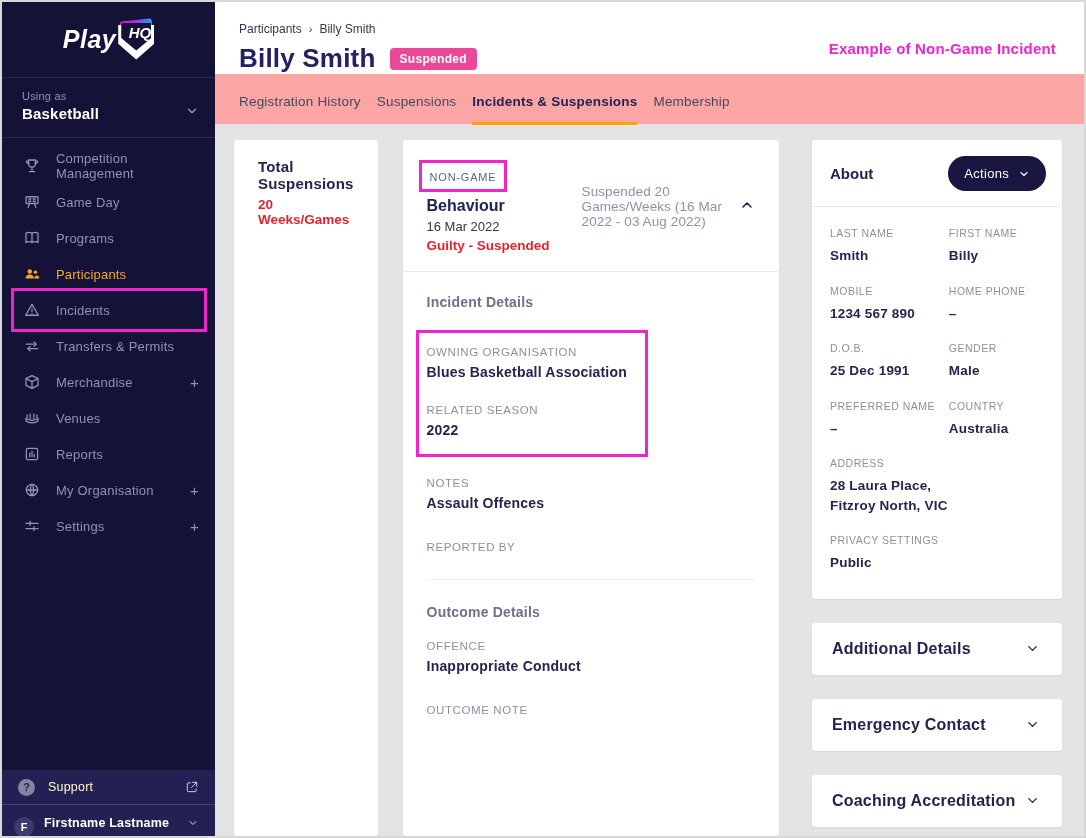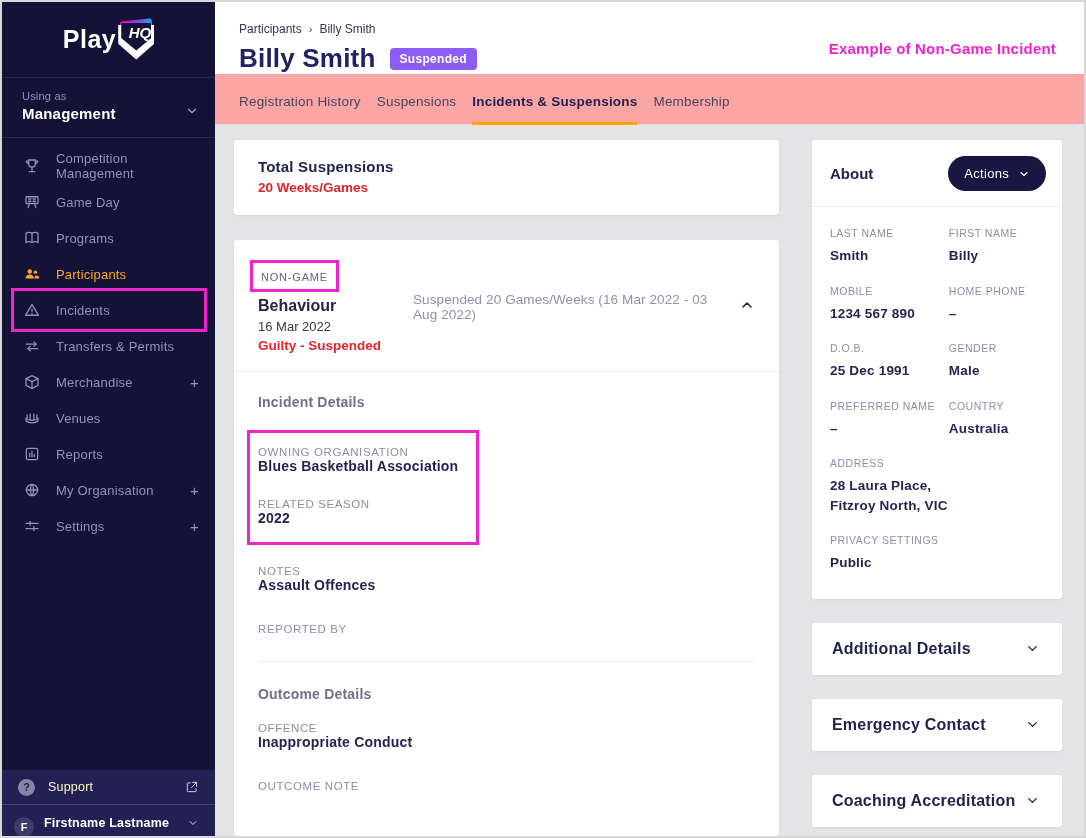--- a/index.html
+++ b/index.html
@@ -4,21 +4,21 @@
 <style>
   * { margin:0; padding:0; box-sizing:border-box; }
   html,body { width:1086px; height:838px; }
   body { font-family:"Liberation Sans", sans-serif; background:#fff; }
   .app { width:1086px; height:838px; display:flex; border:2px solid #d8d8d8; overflow:hidden; background:#e4e4e6; }
 
   
   .sidebar { width:213px; flex:0 0 213px; background:#151238; color:#9094b2; display:flex; flex-direction:column; }
   .logo-block { height:76px; display:flex; align-items:center; justify-content:center; border-bottom:1px solid rgba(255,255,255,.1); }
   .logo { display:flex; align-items:center; }
-  .logo-play { color:#fff; font-size:25px; font-weight:800; letter-spacing:.5px; margin-right:2px; }
+  .logo-play { color:#fff; font-size:25px; font-weight:800; font-style:italic; letter-spacing:.5px; margin-right:2px; }
   .logo-shield { position:relative; width:36px; height:40px; }
   .logo-grad { position:absolute; top:0; left:2px; width:32px; height:9px; border-radius:2px; transform:rotate(-6deg); background:linear-gradient(90deg,#e915c9 0%, #a42be0 45%, #1aa7f0 100%); }
   .shield-outer { position:absolute; top:5px; left:0; width:36px; height:35px; background:#fff; clip-path:polygon(0 0,100% 0,100% 55%,50% 100%,0 55%); }
   .shield-inner { position:absolute; top:3px; left:3px; width:30px; height:28px; background:#151238; clip-path:polygon(0 0,100% 0,100% 55%,50% 100%,0 55%); display:flex; align-items:flex-start; justify-content:flex-end; }
   .shield-inner span { color:#fff; font-size:15px; font-weight:800; font-style:italic; line-height:19px; }
   .using-as { padding:12px 20px 15px 20px; border-bottom:1px solid rgba(255,255,255,.1); position:relative; cursor:pointer; }
   .using-as-label { font-size:11px; color:#8f93ae; letter-spacing:.2px; }
   .using-as-value { font-size:15px; font-weight:700; color:#fff; margin-top:3px; letter-spacing:.2px; }
   .using-as .chev { position:absolute; right:16px; top:26px; color:#9fa3bd; }
 
@@ -43,51 +43,51 @@
   .user-row svg { margin-left:auto; width:12px; height:12px; stroke:#cfd1e0; fill:none; stroke-width:2; stroke-linecap:round; stroke-linejoin:round; }
 
   
   .main { flex:1 1 auto; display:flex; flex-direction:column; min-width:0; }
   .page-header { background:#fff; padding:20px 0 0 24px; position:relative; }
   .breadcrumb { font-size:12px; color:#33364d; display:flex; align-items:center; gap:7px; }
   .breadcrumb .sep { font-size:11px; color:#33364d; }
   .bc-link { cursor:pointer; }
   .title-row { display:flex; align-items:center; gap:14px; margin-top:7px; }
   .page-title { font-size:26px; font-weight:800; color:#232064; letter-spacing:.2px; }
-  .status-badge { background:#8b5cf6; color:#fff; font-size:12px; font-weight:600; padding:4px 10px; border-radius:4px; letter-spacing:.3px; }
+  .status-badge { background:#ec4899; color:#fff; font-size:12px; font-weight:600; padding:4px 10px; border-radius:4px; letter-spacing:.3px; }
   .header-note { position:absolute; right:28px; top:38px; color:#F023CD; font-size:15px; font-weight:700; letter-spacing:.2px; }
   .tabbar { background:#fca5a5; display:flex; gap:16px; padding:20px 0 0 24px; border-bottom:1px solid #dfdfe3; }
   .tab { font-size:13.5px; color:#44485f; padding-bottom:13px; cursor:pointer; letter-spacing:.2px; }
   .tab.active { color:#232352; font-weight:700; border-bottom:3px solid #FFA400; margin-bottom:-1px; }
 
   .content { flex:1 1 auto; background:#e4e4e6; display:flex; gap:33px; padding:15px 26px 0 19px; overflow:hidden; }
   .card { background:#fff; border-radius:3px; box-shadow:0 1px 2px rgba(0,0,0,.07); }
 
-  .col-left { width:545px; flex:0 0 545px; display:flex; flex-direction:column; gap:25px; }
+  .col-left { width:545px; flex:0 0 545px; display:flex; flex-direction:row; gap:25px; }
   .total-card { padding:18px 24px 20px 24px; }
   .total-title { font-size:15px; font-weight:700; color:#232352; letter-spacing:.2px; }
   .total-value { font-size:13.5px; font-weight:700; color:#E5232D; margin-top:5px; }
 
   .incident-card { padding:20px 24px 24px 24px; flex:1 1 auto; }
   .inc-header { display:flex; align-items:center; }
   .inc-left { flex:0 0 auto; max-width:185px; }
   .inc-cat-box { display:inline-block; border:3px solid #F023CD; padding:4px 8px; margin-left:-8px; }
   .inc-category { font-size:11px; color:#61657c; letter-spacing:.8px; }
   .inc-type { font-size:16px; font-weight:700; color:#232352; margin-top:5px; }
   .inc-date { font-size:13px; color:#33364d; margin-top:4px; }
   .inc-verdict { font-size:13.5px; font-weight:700; color:#E5232D; margin-top:4px; }
   .inc-summary { flex:1 1 auto; padding:0 14px 0 32px; font-size:13.5px; color:#8d92a6; letter-spacing:.1px; }
   .inc-collapse { flex:0 0 auto; cursor:pointer; }
   .inc-collapse svg { width:16px; height:16px; stroke:#232352; fill:none; stroke-width:2.4; stroke-linecap:round; stroke-linejoin:round; }
   .divider-bleed { border-top:1px solid #ececf0; margin:18px -24px 22px -24px; }
   .divider-inset { border-top:1px solid #ececf0; margin:26px 0 24px 0; }
   .section-heading { font-size:14px; font-weight:600; color:#6e7288; letter-spacing:.2px; margin-bottom:20px; }
   .field { margin-bottom:22px; }
   .field-label { font-size:11.5px; color:#8b8fa3; letter-spacing:.6px; }
-  .field-value { font-size:14px; font-weight:700; color:#262352; margin-top:0; letter-spacing:.2px; }
+  .field-value { font-size:14px; font-weight:700; color:#262352; margin-top:6px; letter-spacing:.2px; }
   .ann-field-box { border:3px solid #F023CD; width:fit-content; min-width:215px; padding:13px 18px 0 8px; margin:0 0 20px -11px; }
   .field:last-child { margin-bottom:0; }
 
   .col-right { width:250px; flex:0 0 250px; display:flex; flex-direction:column; gap:24px; }
   .about-card { padding:16px 16px 26px 18px; }
   .about-head { display:flex; align-items:center; justify-content:space-between; }
   .about-title { font-size:15px; font-weight:700; color:#232352; }
   .actions-btn { background:#191641; color:#fff; border:none; border-radius:18px; height:35px; padding:0 16px; font-size:13px; font-family:inherit; display:flex; align-items:center; gap:9px; cursor:pointer; letter-spacing:.3px; }
   .actions-btn svg { width:12px; height:12px; stroke:#fff; fill:none; stroke-width:2.2; stroke-linecap:round; stroke-linejoin:round; }
   .about-divider { border-top:1px solid #ececf0; margin:15px -16px 20px -18px; }
@@ -116,21 +116,21 @@
           <span class="shield-outer"></span>
           <span class="shield-inner">
               <span>HQ</span>
             </span>
         </span>
       </div>
     </div>
 
     <div class="using-as">
       <div class="using-as-label">Using as</div>
-      <div class="using-as-value">Management</div>
+      <div class="using-as-value">Basketball</div>
       <span class="chev">
         <svg viewBox="0 0 24 24" width="14" height="14">
             <path d="M6 9l6 6 6-6" stroke="currentColor" fill="none" stroke-width="2" stroke-linecap="round" stroke-linejoin="round"></path>
           </svg>
       </span>
     </div>
 
     <nav class="nav">
       <div class="nav-item">
         <span class="nicon">

